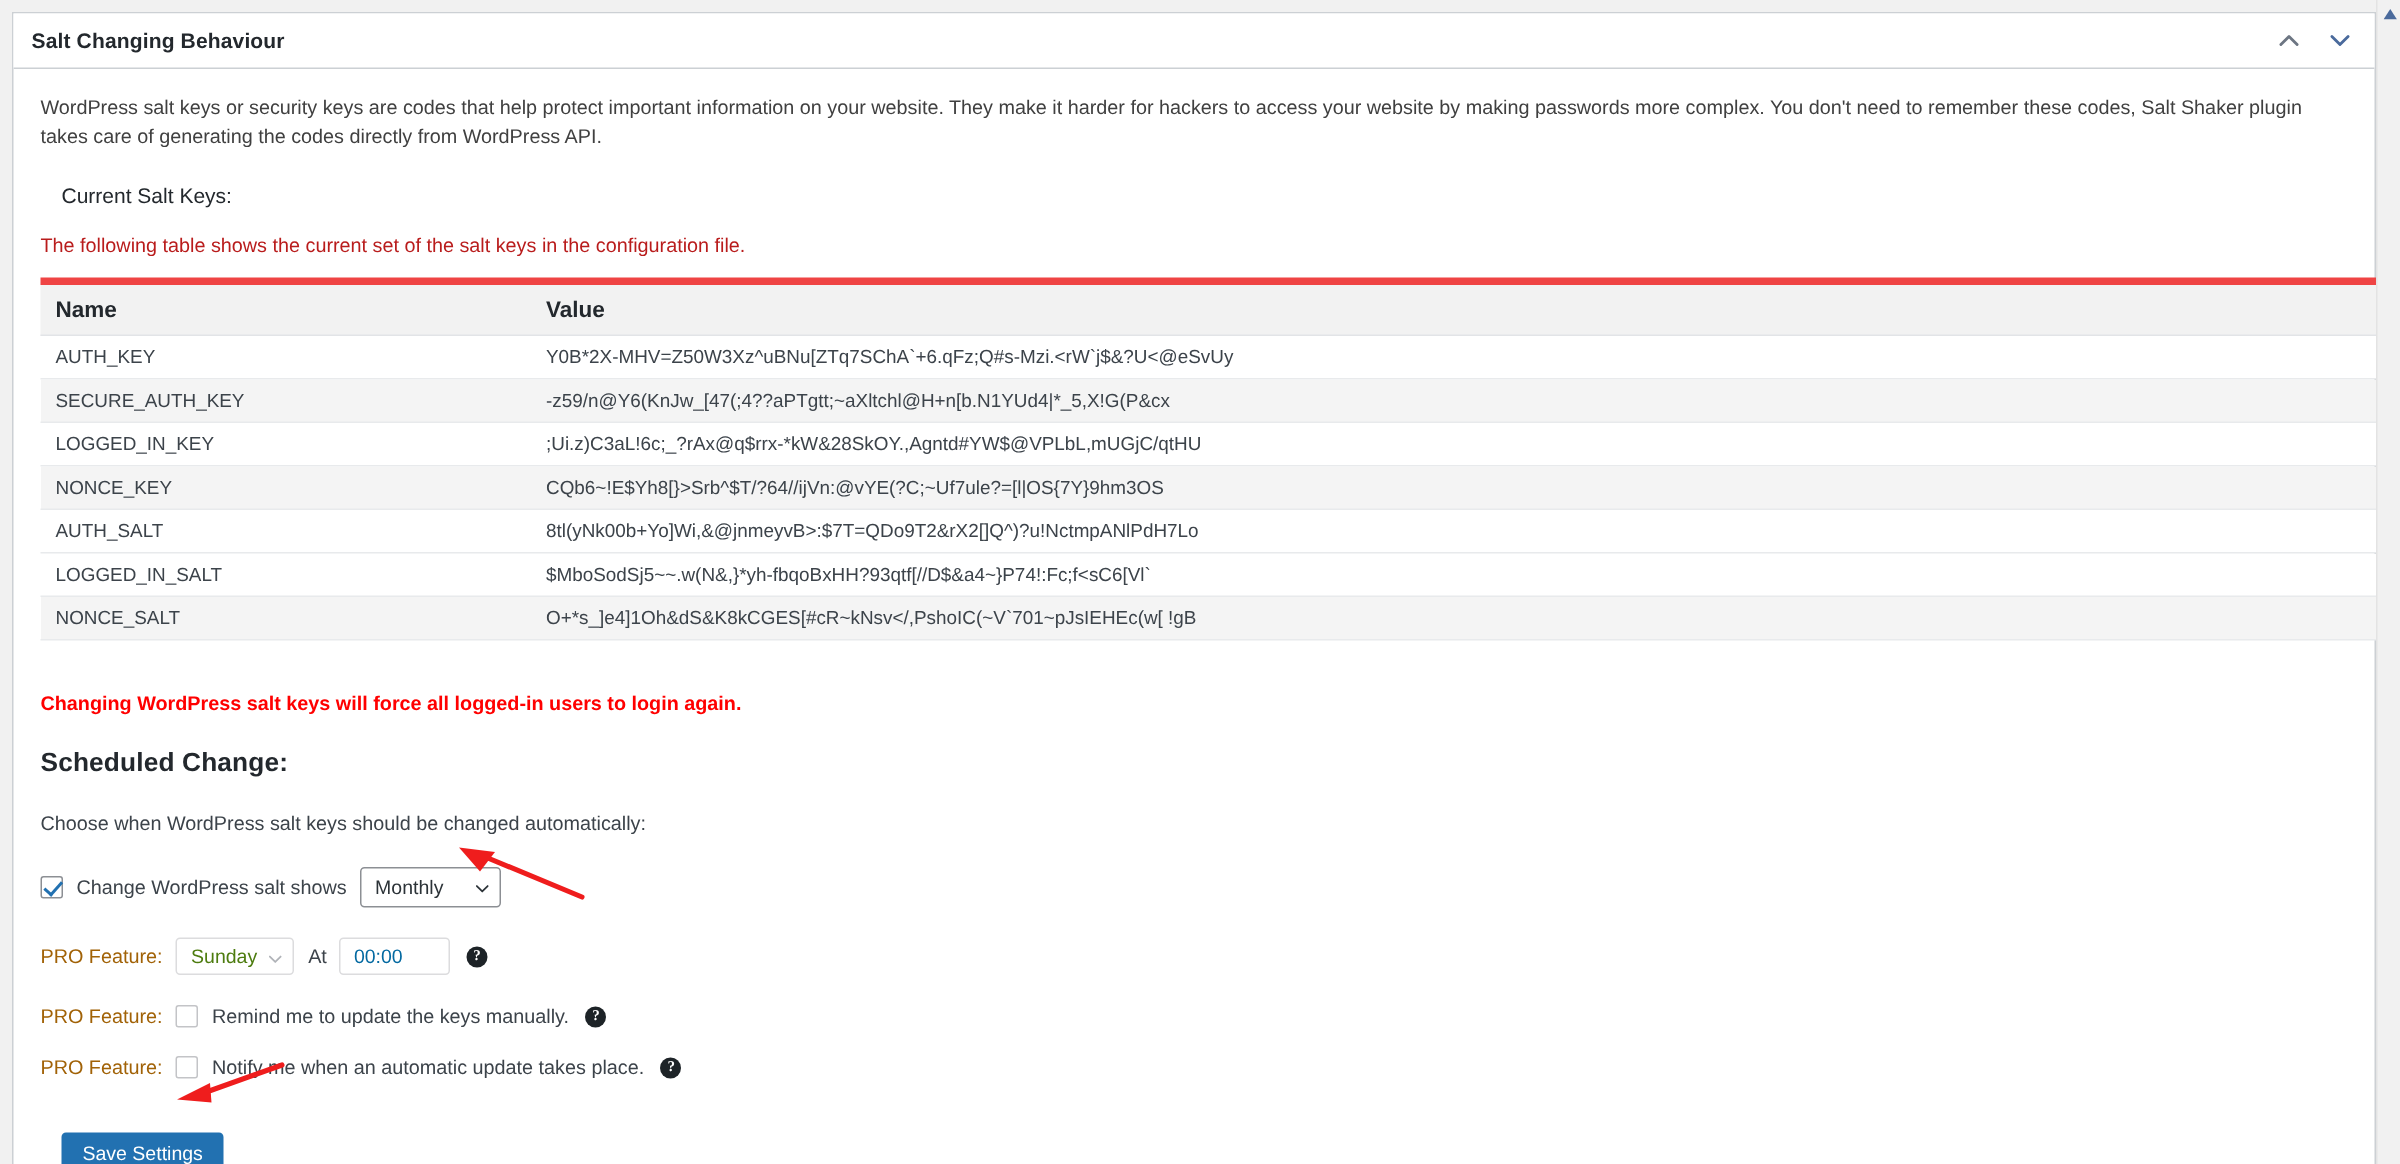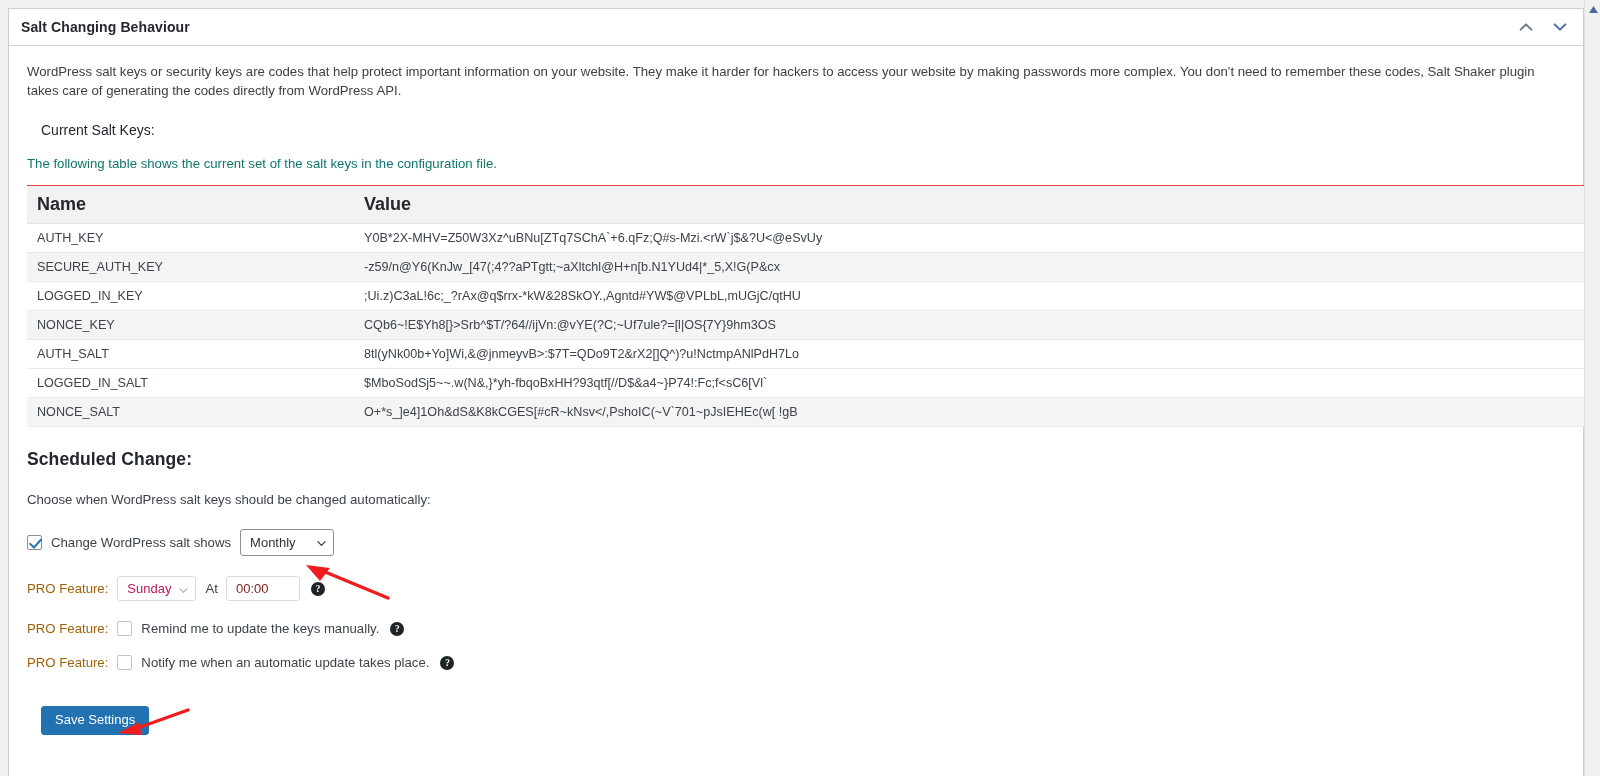--- a/index.html
+++ b/index.html
@@ -62,39 +62,39 @@
     max-width: 1540px;
     margin: 4px 0 0 4px;
   }
   .subhead {
     font-size: 14px;
     color: #23282d;
     margin: 22px 0 0 18px;
   }
   .tableintro {
     font-size: 13.2px;
-    color: #0f766e;
+    color: #b91c1c;
     margin: 18px 0 0 4px;
   }
   
   table.salts {
     width: 1562px;
     border-collapse: collapse;
     margin-top: 14px;
     margin-left: 4px;
     table-layout: fixed;
   }
   table.salts th {
     text-align: left;
-    font-size: 18px;
+    font-size: 15px;
     font-weight: bold;
     color: #23282d;
     padding: 8px 8px 8px 10px;
     background: #f2f2f2;
-    border-top: 1px solid #ef4444;
+    border-top: 5px solid #ef4444;
     border-bottom: 1px solid #e2e4e7;
   }
   table.salts td {
     font-size: 12.6px;
     color: #3c434a;
     padding: 7px 8px 7px 10px;
     border-bottom: 1px solid #e8eaec;
     white-space: nowrap;
     overflow: hidden;
   }
@@ -171,32 +171,32 @@
     align-items: center;
     position: relative;
   }
   .fakesel .caret {
     position: absolute;
     right: 7px; top: 9px;
     width: 9px; height: 9px;
   }
   .fakesel.disabled {
     border-color: #dcdcde;
-    color: #be185d;
+    color: #4d7c0f;
     min-width: 78px;
     height: 25px;
   }
   .timebox {
     margin-left: 8px;
     width: 74px; height: 25px;
     border: 1px solid #dcdcde;
     border-radius: 3px;
     background: #fff;
     font-size: 13px;
-    color: #7f1d1d;
+    color: #0369a1;
     display: flex;
     align-items: center;
     padding-left: 9px;
   }
   .pro {
     font-size: 13.2px;
     color: #a16207;
   }
   .at {
     font-size: 13.2px;
@@ -311,20 +311,21 @@
               <td class="col-name">LOGGED_IN_SALT</td>
               <td>$MboSodSj5~~.w(N&amp;,}*yh-fbqoBxHH?93qtf[//D$&amp;a4~}P74!:Fc;f&lt;sC6[Vl`</td>
             </tr>
             <tr class="odd">
               <td class="col-name">NONCE_SALT</td>
               <td>O+*s_]e4]1Oh&amp;dS&amp;K8kCGES[#cR~kNsv&lt;/,PshoIC(~V`701~pJsIEHEc(w[ !gB</td>
             </tr>
           </tbody>
       </table>
 
+      <div class="warn">Changing WordPress salt keys will force all logged-in users to login again.</div>
 
       <div class="sched-head">Scheduled Change:</div>
 
       <div class="choose">Choose when WordPress salt keys should be changed automatically:</div>
 
       
       <div class="row freq">
         <span class="cb checked"></span>
         <span class="lbl">Change WordPress salt shows</span>
         <span class="fakesel">

